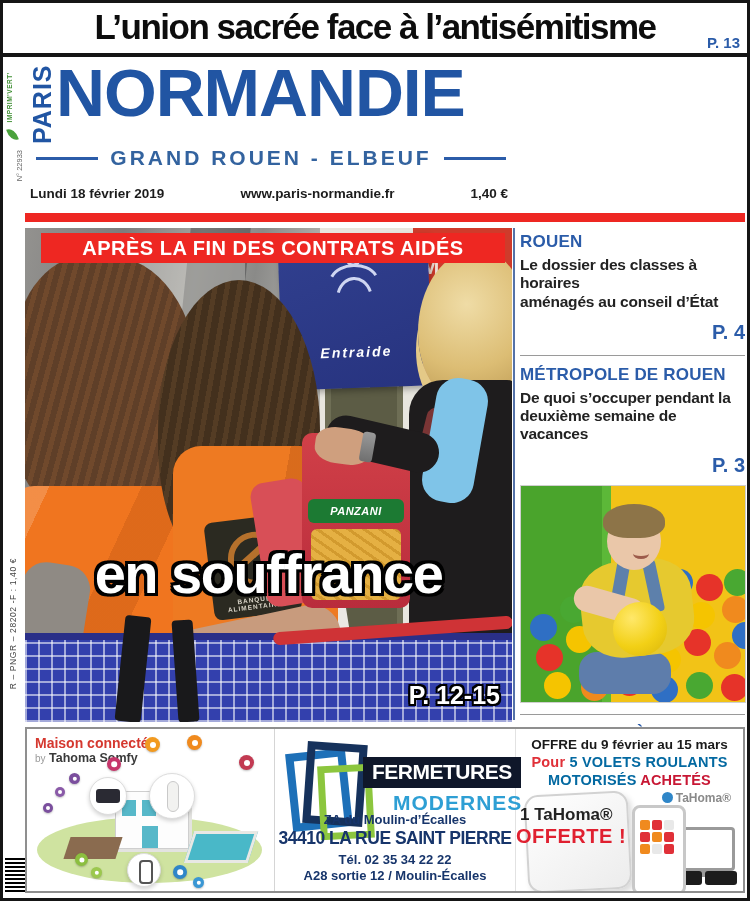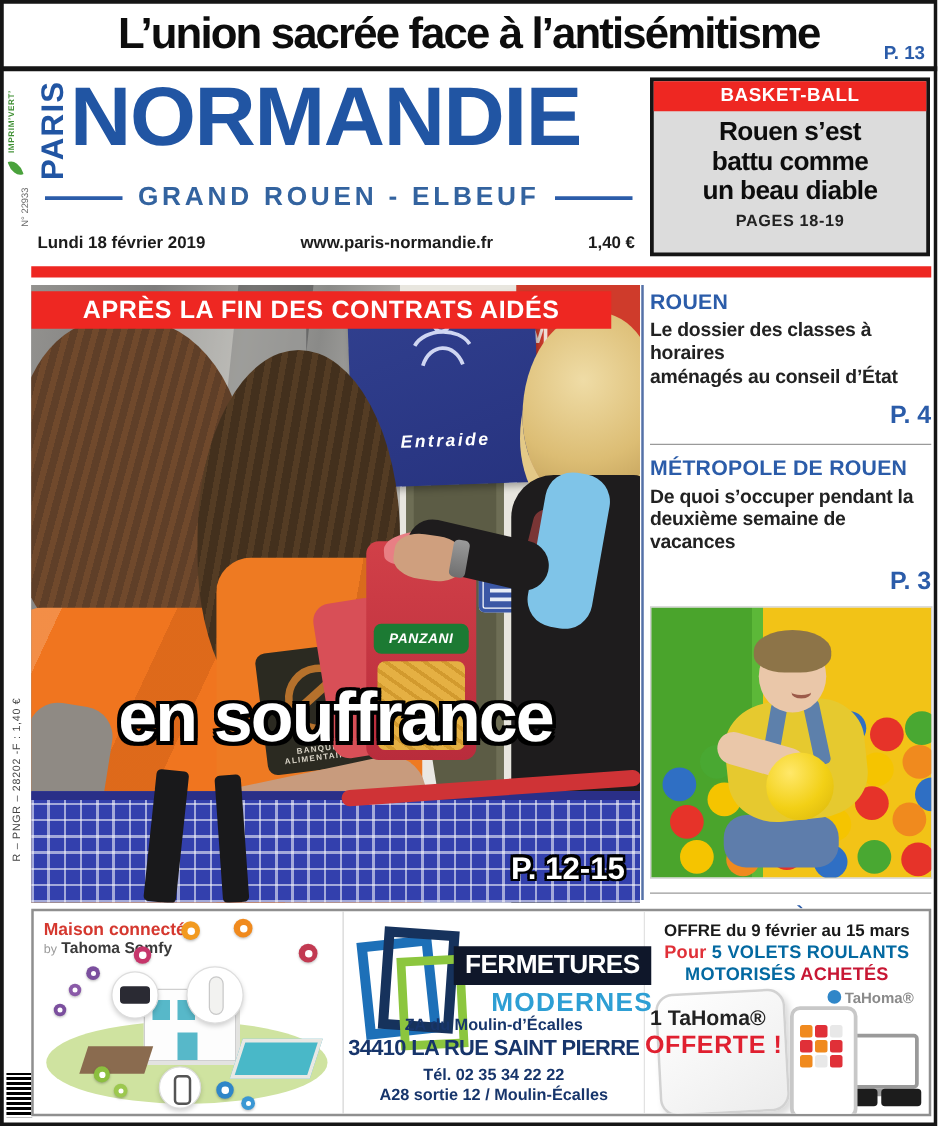--- a/index.html
+++ b/index.html
@@ -38,21 +38,21 @@
   .basket .kick{background:#ee2722;color:#fff;text-align:center;font-weight:bold;font-size:15px;
                 padding:3px 0 4px;letter-spacing:.5px;}
   .basket .t{font-size:21px;font-weight:bold;text-align:center;line-height:1.12;margin-top:5px;
              letter-spacing:-.5px;color:#0d0d0d;}
   .basket .pg{text-align:center;font-size:13px;font-weight:bold;color:#222;margin-top:4px;letter-spacing:.5px;}
 
   .red-strip{position:absolute;left:25px;top:213px;width:720px;height:9px;background:#ee2722;}
 
   
   .photo{position:absolute;left:25px;top:228px;width:487px;height:494px;overflow:hidden;background:#8e8d8b;}
-  .kicker-banner{position:absolute;left:0;top:5px;width:464px;height:30px;background:#ee2722;z-index:30;
+  .kicker-banner{position:absolute;left:16px;top:5px;width:464px;height:30px;background:#ee2722;z-index:30;
                  display:flex;align-items:center;justify-content:center;color:#fff;font-weight:bold;
                  font-size:20px;letter-spacing:.5px;box-sizing:border-box;}
   .bg-left{position:absolute;left:0;top:0;width:310px;height:494px;
            background:linear-gradient(100deg,#93928f 0%,#7d7c7c 25%,#a3a29e 45%,#8a8a88 60%,#b9b8b4 80%);}
   .bg-left:before{content:"";position:absolute;left:150px;top:0;width:60px;height:300px;
                   background:rgba(60,60,62,.45);transform:skewX(-6deg);}
   .bg-left:after{content:"";position:absolute;left:40px;top:20px;width:180px;height:90px;
                  background:rgba(235,235,230,.35);}
   .bg-wall{position:absolute;left:295px;top:0;width:192px;height:494px;background:#e8e6df;}
   .door{position:absolute;left:300px;top:125px;width:78px;height:310px;background:#5c5c45;
@@ -113,22 +113,22 @@
   .coat .maroon{position:absolute;left:14px;top:28px;width:26px;height:48px;background:#7a3535;
                 border-radius:10px;transform:rotate(14deg);}
   .armW{position:absolute;left:300px;top:196px;width:115px;height:40px;background:#1e1c1d;
         border-radius:20px;transform:rotate(13deg);z-index:18;}
   .handW{position:absolute;left:290px;top:200px;width:56px;height:36px;background:#cf9f7e;
          border-radius:40%;transform:rotate(8deg);z-index:19;}
   .watch{position:absolute;left:336px;top:204px;width:13px;height:30px;background:linear-gradient(#9a9a9a,#6f6f6f);
          border-radius:4px;transform:rotate(10deg);z-index:20;}
   .bag2{position:absolute;left:233px;top:252px;width:56px;height:125px;background:#d84f57;
         border-radius:14px;transform:rotate(-9deg);z-index:15;}
-  .bag{position:absolute;left:268px;top:205px;width:88px;height:175px;z-index:16;
-       background:linear-gradient(#d14048,#b92c3c);border-radius:10px;}
+  .bag{position:absolute;left:277px;top:205px;width:88px;height:175px;z-index:16;
+       background:linear-gradient(#d14048,#b92c3c);border-radius:10px;padding-left:20px;}
   .bag .crinkle{position:absolute;left:14px;top:-8px;width:58px;height:26px;background:#e87f84;
                 border-radius:50% 50% 30% 30%;transform:rotate(-4deg);}
   .bag .label{position:absolute;left:6px;top:66px;right:6px;height:24px;background:#1c7a33;border-radius:6px;
               color:#fff;font-weight:bold;font-style:italic;font-size:11px;display:flex;align-items:center;
               justify-content:center;letter-spacing:.5px;}
   .bag .win{position:absolute;left:9px;top:96px;right:9px;bottom:8px;border-radius:6px;
             background:repeating-linear-gradient(35deg,#e5b043 0 6px,#d29a2e 6px 9px);}
   .cart{position:absolute;left:0;top:405px;width:487px;height:89px;z-index:21;background:#3340ad;
         border-top:7px solid #2a2f88;box-sizing:border-box;
         background-image:repeating-linear-gradient(0deg,rgba(255,255,255,.55) 0 2px,transparent 2px 13px),
@@ -280,27 +280,20 @@
     <span class="rule"></span>
     <span class="txt">GRAND ROUEN - ELBEUF</span>
     <span class="rule"></span>
   </div>
   <div class="date-row">
     <span>Lundi 18 février 2019</span>
     <span>www.paris-normandie.fr</span>
     <span>1,40 €</span>
   </div>
 
-  <div class="basket">
-    <div class="kick">BASKET-BALL</div>
-    <div class="t pre">Rouen s’est
-battu comme
-un beau diable</div>
-    <div class="pg">PAGES  18-19</div>
-  </div>
 
   <div class="red-strip"></div>
 
   <div class="photo">
     <div class="bg-left"></div>
     <div class="bg-wall"></div>
     <div class="door"></div>
     <div class="poster">
       <div class="pw">M</div>
       <div class="po">A SAUVE UNE FA</div>

